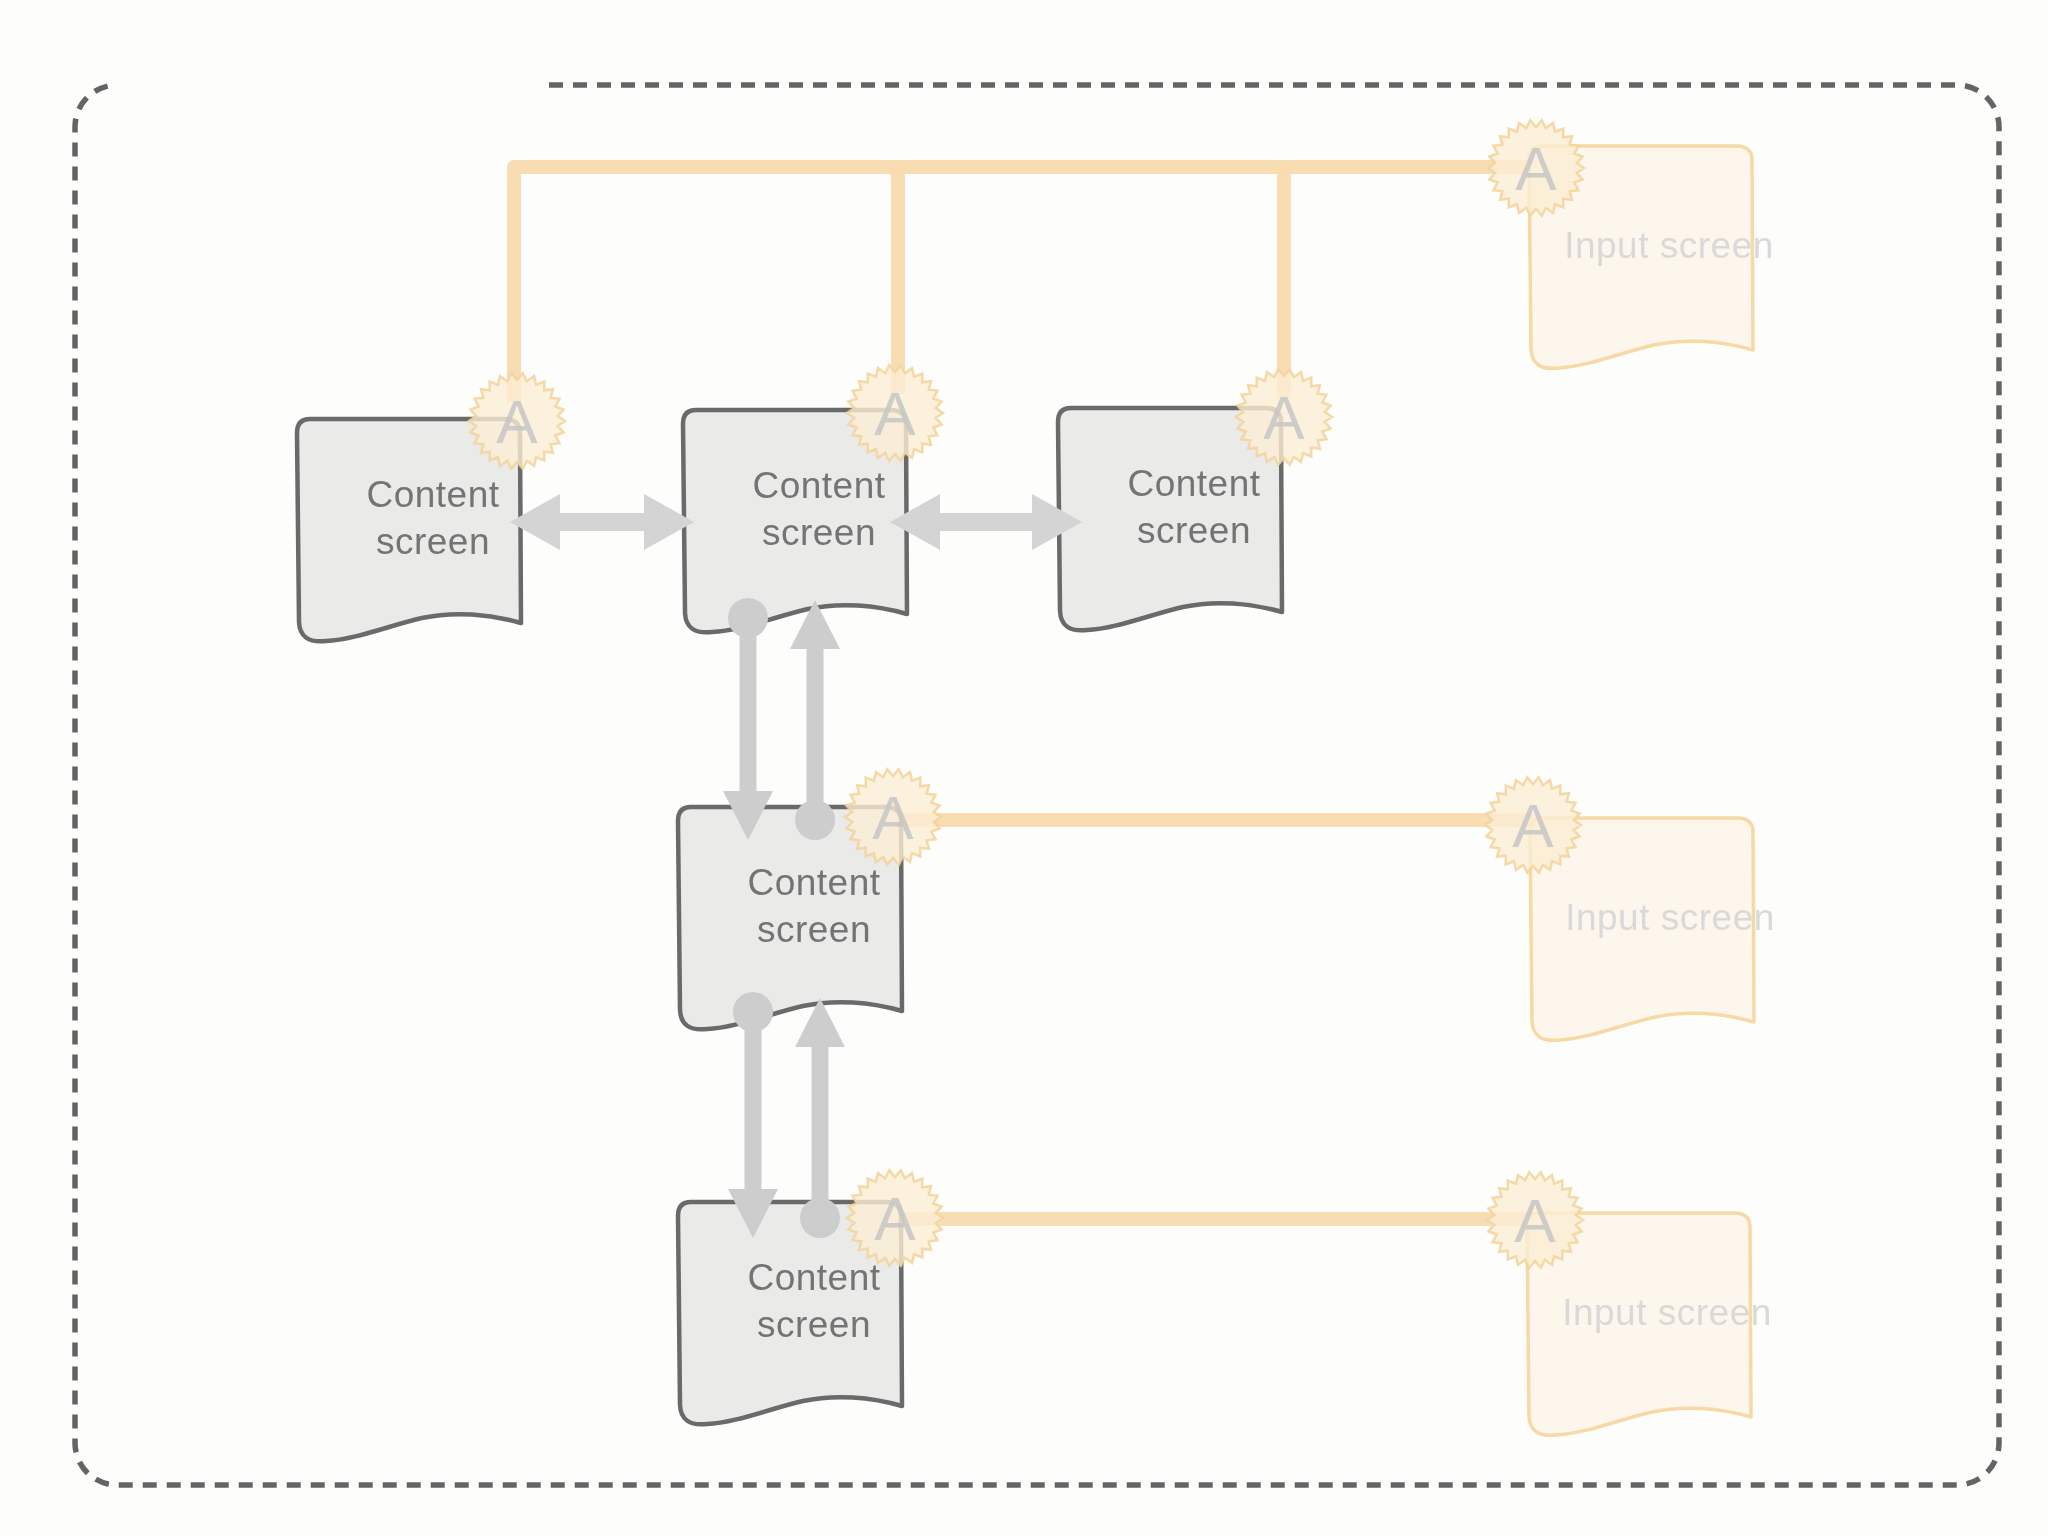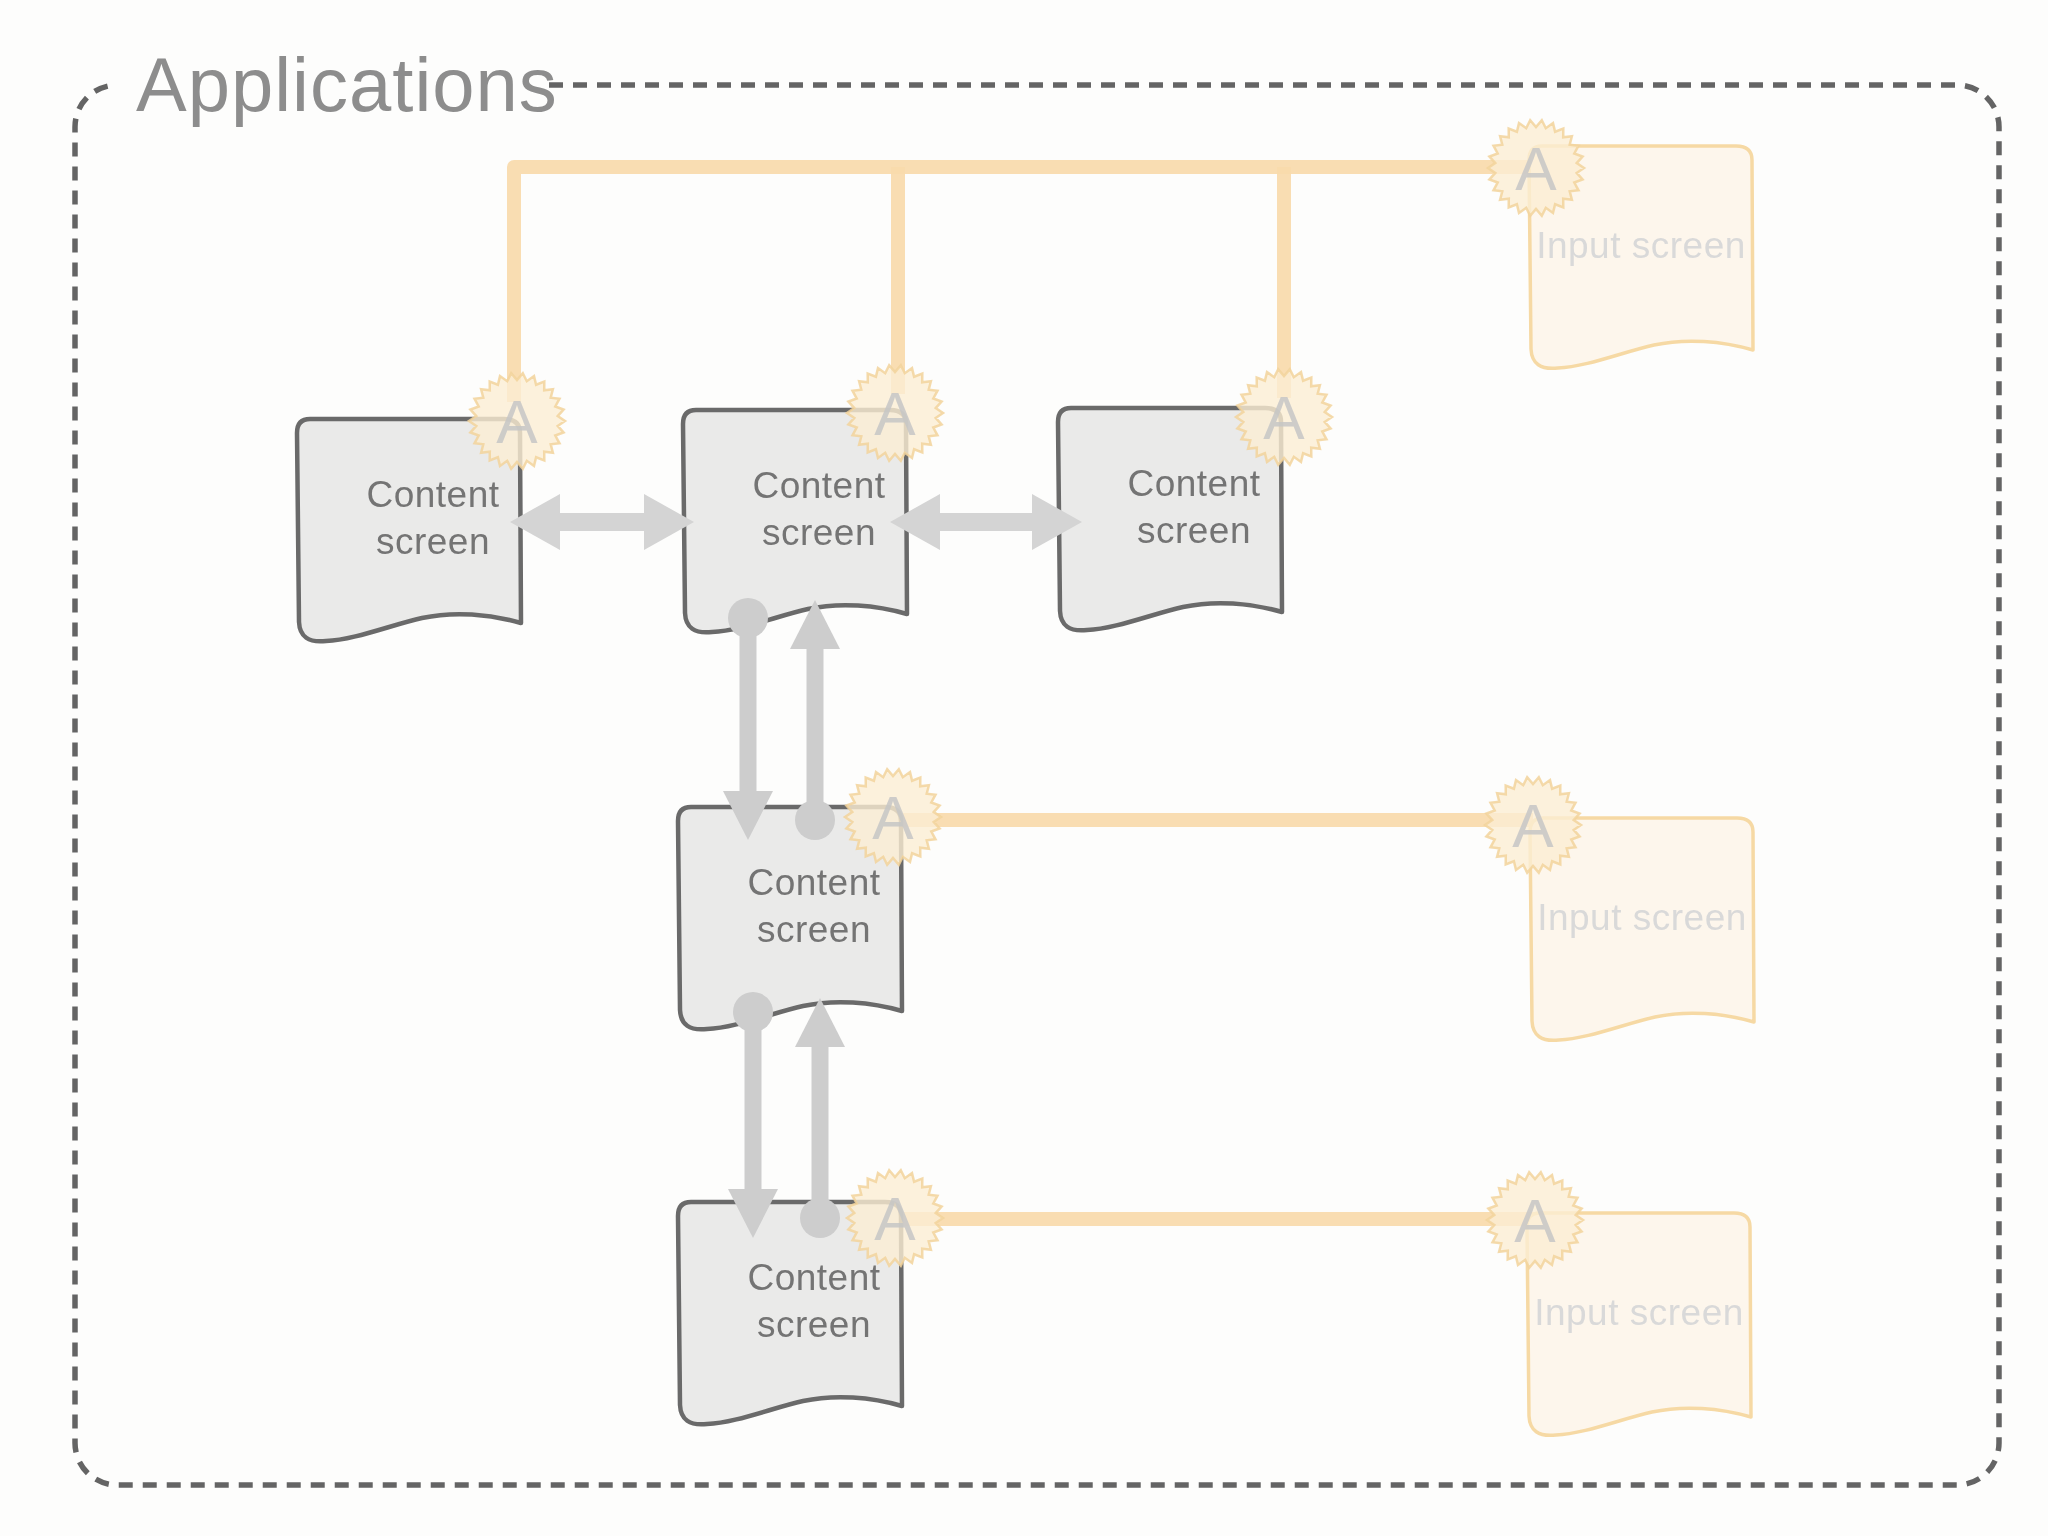--- a/index.html
+++ b/index.html
@@ -33,21 +33,21 @@
   .seal{fill:#fbeed3;fill-opacity:.8;stroke:#f2d49c;stroke-width:2.5;stroke-opacity:.85;}
   .seal-a{font-family:"Liberation Sans","DejaVu Sans",sans-serif;font-size:62px;font-weight:300;
           fill:#c6c6c6;fill-opacity:.85;text-anchor:middle;}
 
   
   .node-label{
     position:absolute;display:flex;align-items:center;justify-content:center;text-align:center;
     font-size:37px;line-height:47px;letter-spacing:.5px;transform:translateY(-6px);
   }
   .content-label{color:#747474;margin-left:24px;}
-  .input-label{color:#d9d9d9;}
+  .input-label{color:#d9d9d9;margin-left:28px;}
 </style>
 </head>
 <body>
 
 <div class="stage">
 
   <svg class="diagram" width="2048" height="1536" viewBox="0 0 2048 1536">
     <defs>
 
       <path id="sheetPath" d="M 18 6
@@ -122,21 +122,20 @@
       <text class="seal-a" x="895" y="435">A</text>
       <text class="seal-a" x="1284" y="439">A</text>
       <text class="seal-a" x="1536" y="190">A</text>
       <text class="seal-a" x="893" y="839">A</text>
       <text class="seal-a" x="1533" y="847">A</text>
       <text class="seal-a" x="895" y="1240">A</text>
       <text class="seal-a" x="1535" y="1242">A</text>
     </g>
   </svg>
 
-  <div class="diagram-title">Applications</div>
 
   <div class="node-label content-label" style="left:297px;top:419px;width:224px;height:210px;">Content screen</div>
   <div class="node-label content-label" style="left:683px;top:410px;width:224px;height:210px;">Content screen</div>
   <div class="node-label content-label" style="left:1058px;top:408px;width:224px;height:210px;">Content screen</div>
   <div class="node-label content-label" style="left:678px;top:807px;width:224px;height:210px;">Content screen</div>
   <div class="node-label content-label" style="left:678px;top:1202px;width:224px;height:210px;">Content screen</div>
 
   <div class="node-label input-label" style="left:1529px;top:146px;width:224px;height:210px;white-space:nowrap;">Input screen</div>
   <div class="node-label input-label" style="left:1530px;top:818px;width:224px;height:210px;white-space:nowrap;">Input screen</div>
   <div class="node-label input-label" style="left:1527px;top:1213px;width:224px;height:210px;white-space:nowrap;">Input screen</div>

